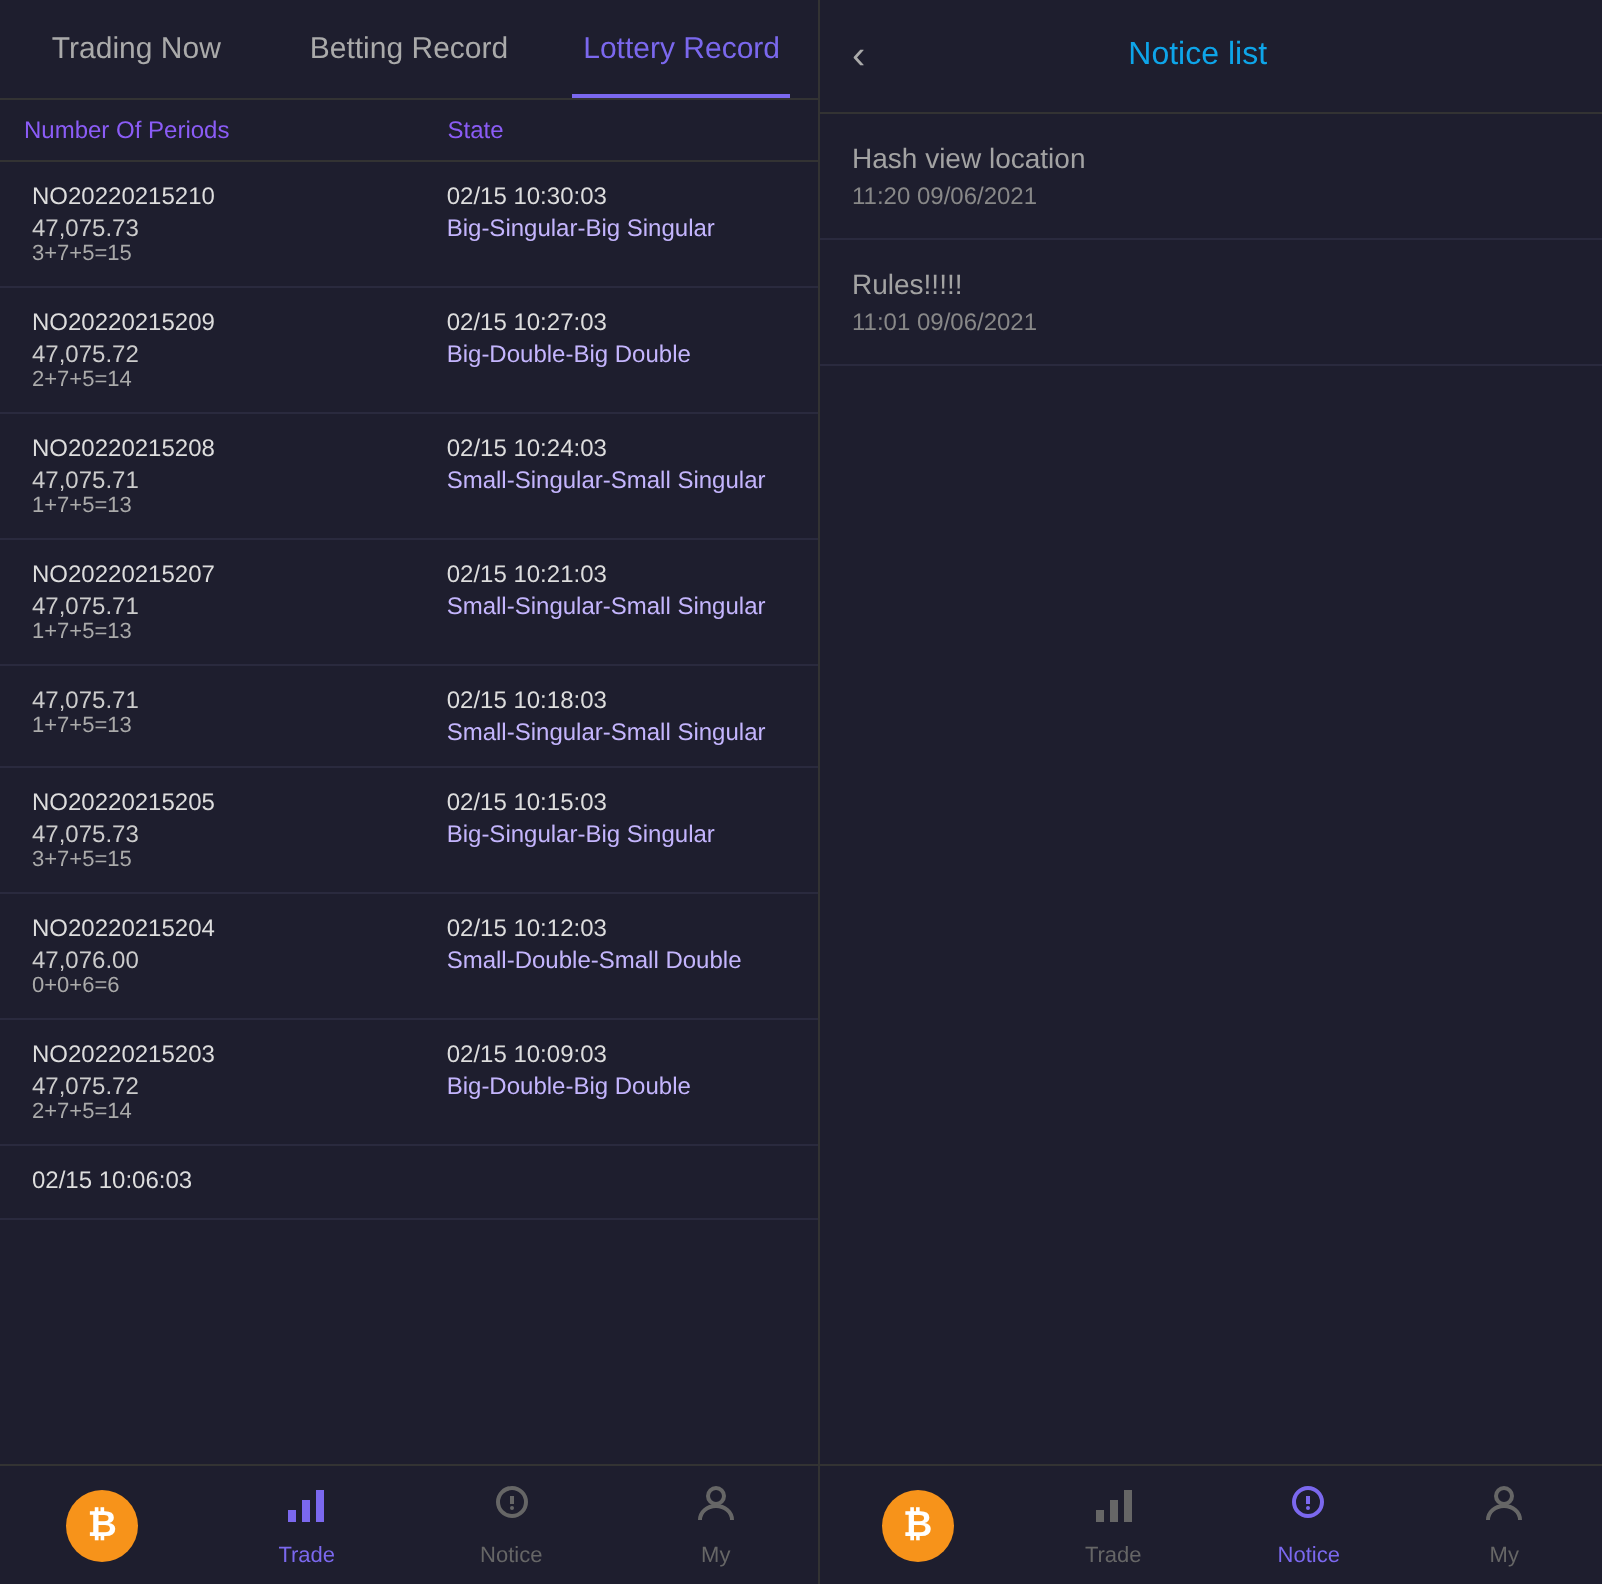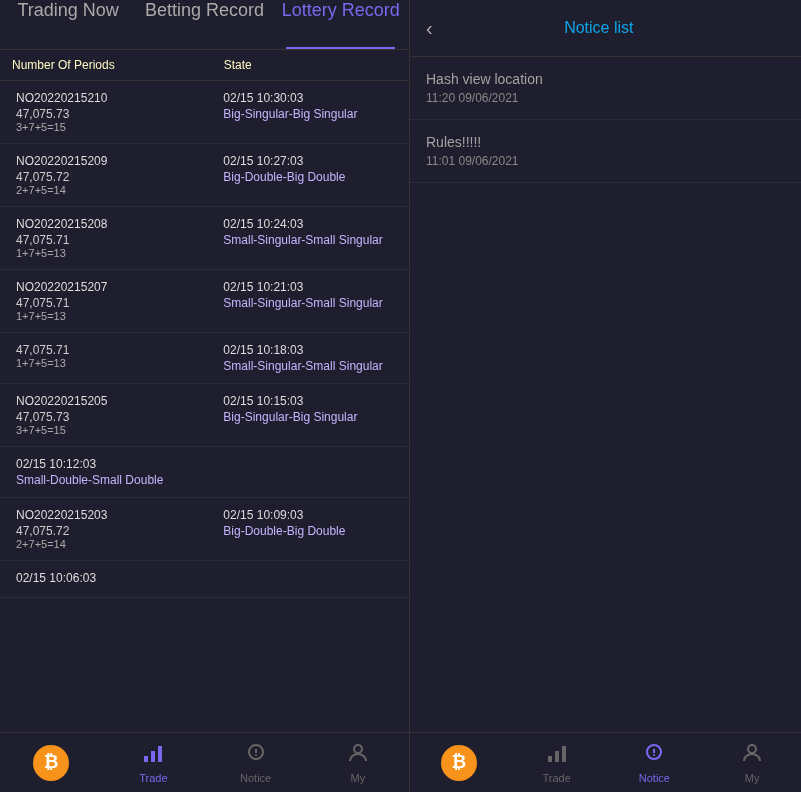--- a/index.html
+++ b/index.html
@@ -25,22 +25,23 @@
     .left-tabs {
       display: flex;
       background: #1e1e2e;
       border-bottom: 1px solid #333;
       height: 50px;
     }
 
     .left-tab {
       flex: 1;
       display: flex;
+      align-items: center;
       justify-content: center;
-      font-size: 18px;
+      font-size: 15px;
       color: #aaa;
       cursor: pointer;
       position: relative;
     }
 
     .left-tab.active {
       color: #7b68ee;
     }
 
     .left-tab.active::after {
@@ -50,21 +51,21 @@
       left: 10%;
       width: 80%;
       height: 2px;
       background: #7b68ee;
     }
 
     .table-header {
       display: flex;
       padding: 8px 12px;
       font-size: 12px;
-      color: #fef9c3;
+      color: #8b5cf6;
       border-bottom: 1px solid #333;
     }
 
     .col-period { width: 55%; }
     .col-state { width: 45%; }
 
     .records-list {
       flex: 1;
       overflow-y: auto;
     }
@@ -325,20 +326,25 @@
         <div class="period-value">47,075.73</div>
         <div class="period-formula">3+7+5=15</div>
       </div>
       <div class="record-state">
         <div class="state-time">02/15 10:15:03</div>
         <div class="state-result">Big-Singular-Big Singular</div>
       </div>
     </div>
 
     <div class="record-row">
+      <div class="record-period">
+        <div class="period-id">NO20220215204</div>
+        <div class="period-value">47,076.00</div>
+        <div class="period-formula">0+0+6=6</div>
+      </div>
       <div class="record-state">
         <div class="state-time">02/15 10:12:03</div>
         <div class="state-result">Small-Double-Small Double</div>
       </div>
     </div>
 
     <div class="record-row">
       <div class="record-period">
         <div class="period-id">NO20220215203</div>
         <div class="period-value">47,075.72</div>

